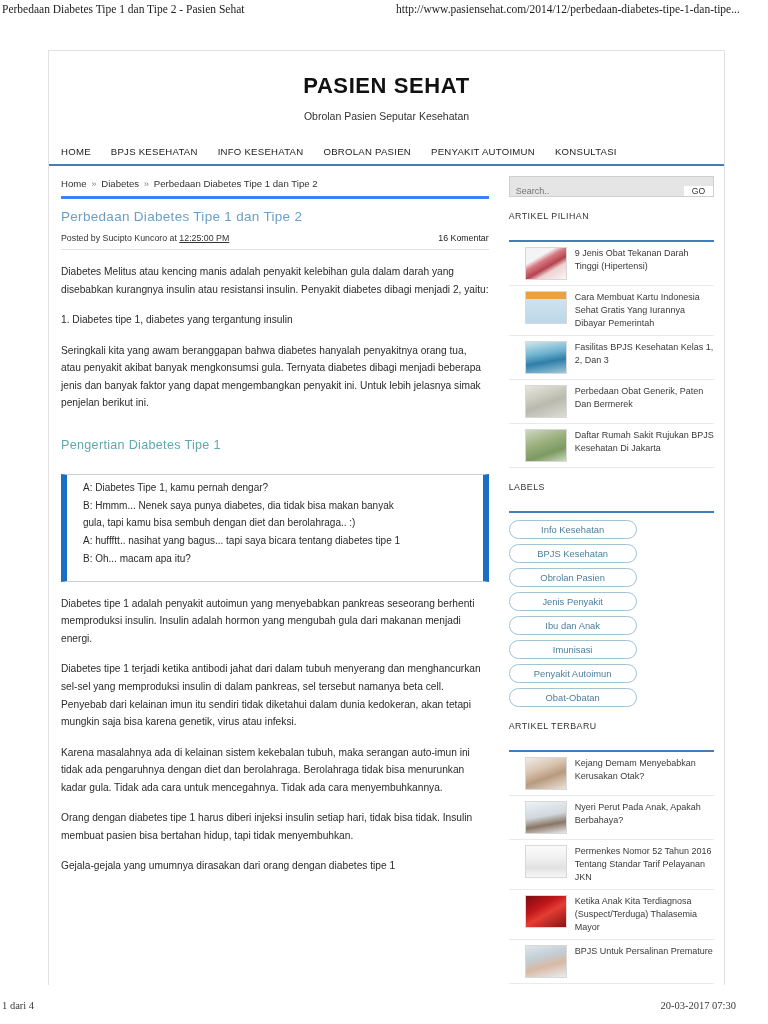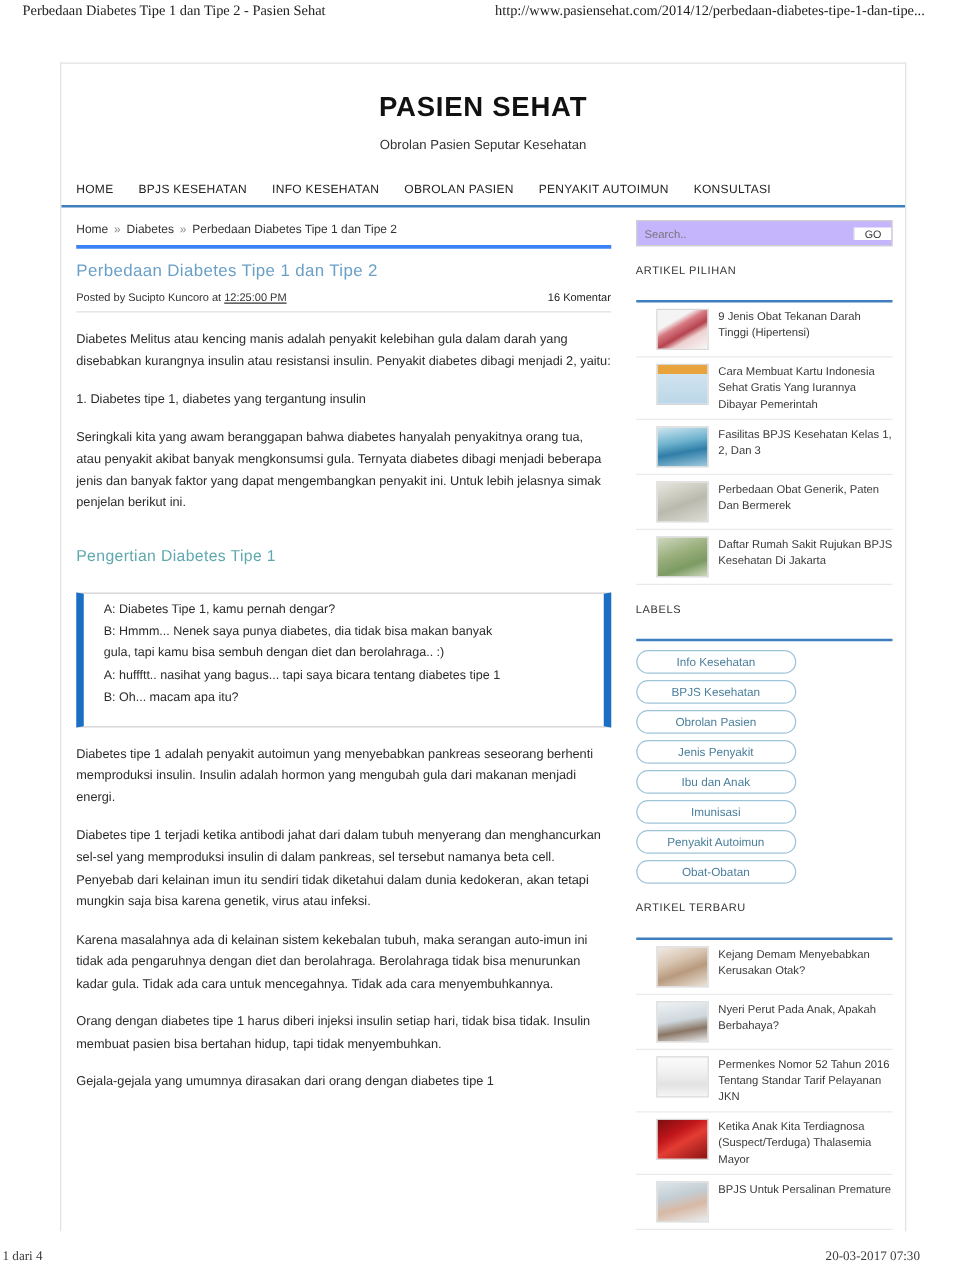--- a/index.html
+++ b/index.html
@@ -10,21 +10,21 @@
     overflow: hidden;
   }
   .page { position: relative; width: 768px; height: 1024px; background:#fff; }
 
   
   .print-header {
     position: absolute; top: 0; left: 0; width: 768px; height: 22px;
     font-family: "Liberation Serif", serif;
     font-size: 11.5px; color: #1c1c1c;
   }
-  .print-header .ph-title { position: absolute; left: 18px; top: 3px; white-space: nowrap; }
+  .print-header .ph-title { position: absolute; left: 2px; top: 3px; white-space: nowrap; }
   .print-header .ph-url   { position: absolute; left: 396px; top: 3px; white-space: nowrap; }
 
   
   .print-footer {
     position: absolute; bottom: 8px; left: 0; width: 740px; height: 16px;
     font-family: "Liberation Serif", serif;
     font-size: 10.5px; color: #3a3a3a;
   }
   .print-footer .pf-left  { position: absolute; left: 2px; top: 0; }
   .print-footer .pf-right { position: absolute; right: 4px; top: 0; }
@@ -98,22 +98,22 @@
     border-right: 6px solid #1a6fc4;
     border-top: 1px solid #cfcfcf;
     border-bottom: 1px solid #cfcfcf;
     padding: 4px 14px 13px 16px;
     background: #fff;
   }
   .quote-line { font-size: 10px; line-height: 1.78; color: #2b2b2b; }
 
   
   .search-row {
-    display: flex; align-items: center;
-    border: 1px solid #cfcfcf; height: 21px; background: #c4b5fd;
+    display: flex; align-items: flex-end;
+    border: 1px solid #cfcfcf; height: 21px; background: #e5e5e5;
   }
   .search-input {
     flex: 1; border: none; outline: none; background: transparent;
     font-family: "Liberation Sans", sans-serif;
     font-size: 9px; color: #555; padding: 0 6px;
   }
   .search-go {
     width: 30px; display: flex; align-items: center; justify-content: center;
     font-size: 8.6px; color: #333; background: #fff;
     border-left: 1px solid #e6e6e6; cursor: pointer;

